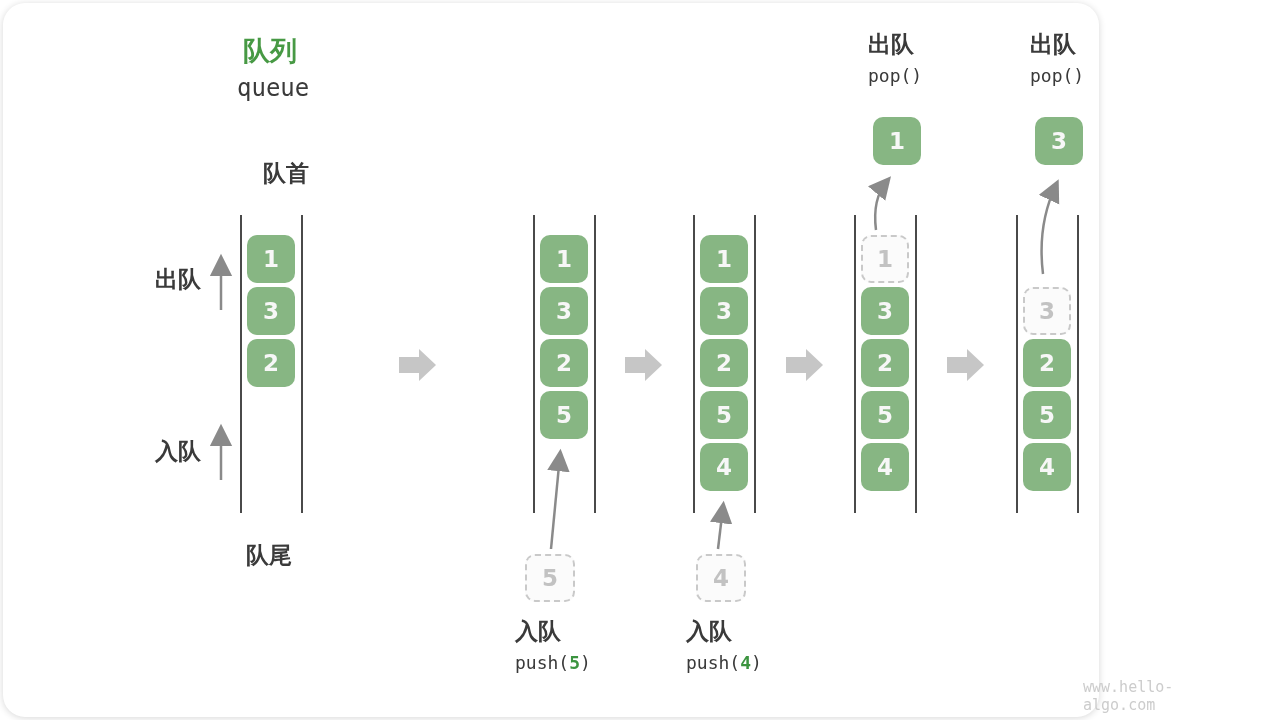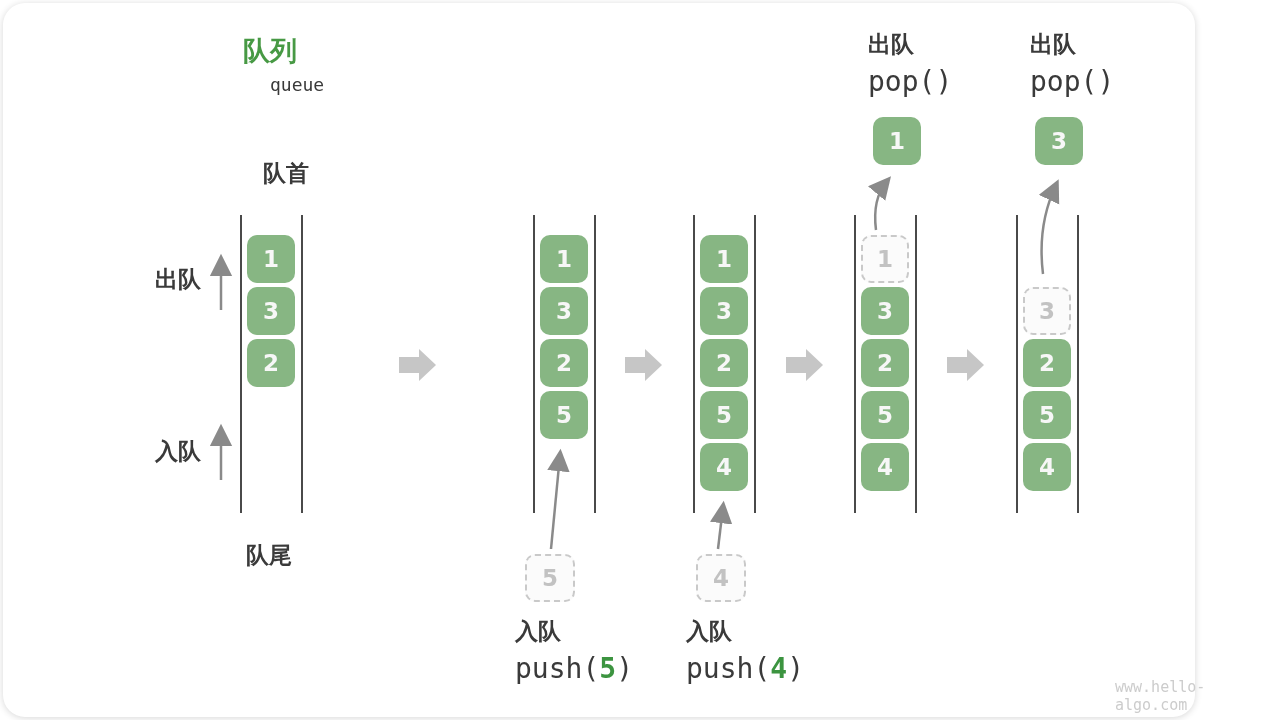--- a/index.html
+++ b/index.html
@@ -1,39 +1,39 @@
 <!DOCTYPE html>
 <html style="--box-green: #87b683; --title-green: #479944; --accent-green: #3c9440;"><head>
 <meta charset="utf-8">
 <style>
   html,body{margin:0;padding:0;background:#ffffff;width:1280px;height:720px;overflow:hidden;}
   #canvas{position:relative;width:1280px;height:720px;font-family:"Liberation Sans","DejaVu Sans",sans-serif;}
-  #card{position:absolute;left:3px;top:3px;width:1192px;height:714px;background:#ffffff;border-radius:22px;
+  #card{position:absolute;left:3px;top:3px;width:1096px;height:714px;background:#ffffff;border-radius:22px;
         box-shadow:0 1px 7px rgba(0,0,0,0.16);}
   .abs{position:absolute;}
 
   .title-zh{font-size:27px;font-weight:700;color:var(--title-green);}
-  .title-en{font-family:"DejaVu Sans Mono","Liberation Mono",monospace;font-size:18px;color:#3a3a3a;margin-left:33px;}
+  .title-en{font-family:"DejaVu Sans Mono","Liberation Mono",monospace;font-size:24px;color:#3a3a3a;}
 
   .zh-label{font-size:23px;font-weight:700;color:#3a3a3a;white-space:nowrap;}
-  .code-label{font-family:"DejaVu Sans Mono","Liberation Mono",monospace;font-size:28px;color:#3a3a3a;white-space:nowrap;}
+  .code-label{font-family:"DejaVu Sans Mono","Liberation Mono",monospace;font-size:18px;color:#3a3a3a;white-space:nowrap;}
   .code-arg{color:var(--accent-green);font-weight:700;}
 
   .queue-line{position:absolute;width:2px;background:#4a4a4a;}
 
   .cell{position:absolute;width:48px;height:48px;border-radius:10px;background:var(--box-green);
         color:#f7f7f7;font-weight:700;font-size:23px;display:flex;align-items:center;justify-content:center;
         font-family:"DejaVu Sans","Liberation Sans",sans-serif;}
   .cell.ghost{background:#fbfbfb;border:2.5px dashed #c9c9c9;color:#c2c2c2;box-sizing:border-box;}
 
   .staged{position:absolute;width:50px;height:48px;border-radius:10px;background:#fbfbfb;
           border:2.5px dashed #c9c9c9;color:#c2c2c2;box-sizing:border-box;font-weight:700;font-size:23px;
           display:flex;align-items:center;justify-content:center;font-family:"DejaVu Sans","Liberation Sans",sans-serif;}
 
-  .watermark{font-family:"DejaVu Sans Mono","Liberation Mono",monospace;font-size:15px;color:#cccccc;margin-left:32px;}
+  .watermark{font-family:"DejaVu Sans Mono","Liberation Mono",monospace;font-size:15px;color:#cccccc;}
 
   svg#overlay{position:absolute;left:0;top:0;pointer-events:none;}
 </style>
 </head>
 <body>
 
 <div id="canvas">
   <div id="card">
 
     <div class="abs title-zh" style="left:240px;top:30px;">队列</div>

